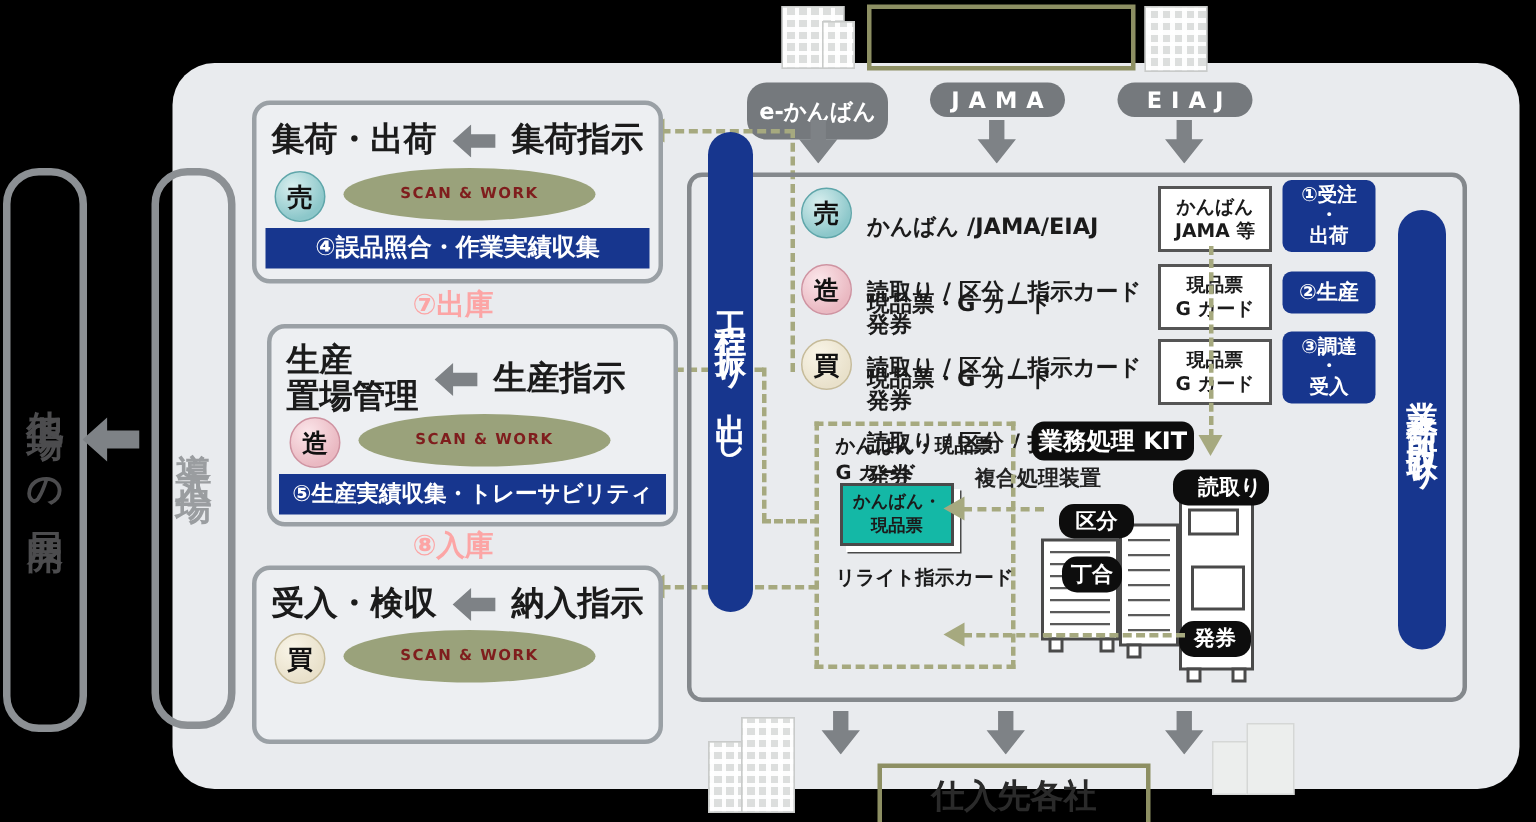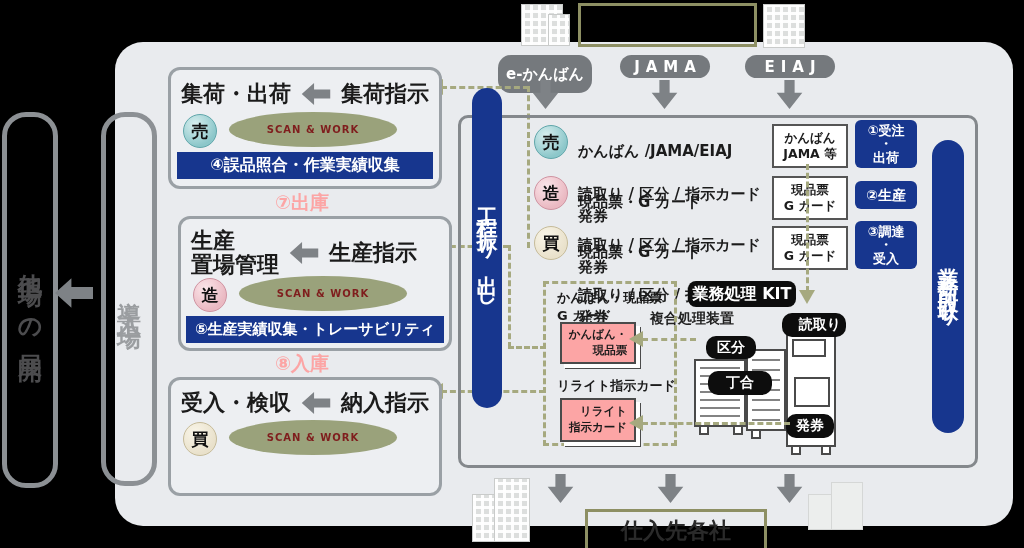--- a/index.html
+++ b/index.html
@@ -35,23 +35,23 @@
          font-size:12.5px;font-weight:bold;text-align:center;white-space:pre-line;line-height:1.3;}
   .bbadge{background:var(--blue);color:#fff;border-radius:6px;display:flex;align-items:center;justify-content:center;
           font-size:13px;font-weight:bold;text-align:center;white-space:pre-line;line-height:1.05;}
   .kbadge{background:#0d0d0d;color:#fff;border-radius:8px;display:flex;align-items:center;justify-content:center;
           font-weight:bold;}
   .dash-h{border-top:3px dashed var(--olive);height:0;}
   .dash-v{border-left:3px dashed var(--olive);width:0;}
   .dash-rect{border:3px dashed var(--olive);}
   .ah-left{width:0;height:0;border:8px solid transparent;border-left:0;border-right:14px solid var(--olive);}
   .ah-down{width:0;height:0;border:8px solid transparent;border-bottom:0;border-top:14px solid var(--olive);}
-  .stack{background:#fca5a5;border:2px solid #4a4a4a;box-shadow:4px 4px 0 #fff,5px 5px 0 #4a4a4a;
+  .stack{background:#14b8a6;border:2px solid #4a4a4a;box-shadow:4px 4px 0 #fff,5px 5px 0 #4a4a4a;
          display:flex;align-items:center;justify-content:center;font-size:11.5px;font-weight:bold;
-         text-align:right;white-space:pre-line;line-height:1.35;}
+         text-align:center;white-space:pre-line;line-height:1.35;}
   .olbox{border:3px solid #8d8f63;}
   .svgarrow{display:block;}
   .svgarrow polygon{fill:var(--arrow);}
   .bldg{background:#dcdedd;border:1px solid #c9cbca;
         background-image:repeating-linear-gradient(90deg,rgba(255,255,255,.95) 0 3px,transparent 3px 8px),
                          repeating-linear-gradient(0deg,rgba(255,255,255,.95) 0 3px,transparent 3px 8px);}
   .bldg.light{background:#eceeed;border-color:#d5d7d6;}
   .dev{font-size:14px;font-weight:bold;color:#222;}
   .grouplabel{font-size:13px;font-weight:bold;white-space:pre-line;line-height:1.35;color:#1b1b1b;}
 </style>
@@ -218,31 +218,29 @@
       <line x1="60" y1="80" x2="88" y2="80"></line>
         <line x1="60" y1="90" x2="88" y2="90"></line>
       <line x1="60" y1="100" x2="88" y2="100"></line>
       <line x1="103" y1="96" x2="137" y2="96"></line>
         <line x1="103" y1="106" x2="137" y2="106"></line>
     </g>
   </svg>
 
   <div class="abs kbadge" style="left: 782px; top: 313px; width: 52px; height: 24px; font-size: 14px; border-radius: 10px; white-space: pre-line; padding-left: 12px;">読取り</div>
   <div class="abs kbadge" style="left: 706px; top: 336px; width: 50px; height: 23px; font-size: 14px; border-radius: 10px; white-space: pre-line;">区分</div>
-  <div class="abs kbadge" style="left: 708px; top: 371px; width: 64px; height: 24px; font-size: 14px; border-radius: 10px; white-space: pre-line;">丁合</div>
+  <div class="abs kbadge" style="left: 708px; top: 371px; width: 40px; height: 24px; font-size: 14px; border-radius: 10px; white-space: pre-line;">丁合</div>
   <div class="abs kbadge" style="left: 786px; top: 414px; width: 48px; height: 24px; font-size: 14px; border-radius: 10px; white-space: pre-line;">発券</div>
 
   <div class="abs dash-rect" style="left:543px;top:281px;width:128px;height:159px;"></div>
   <div class="abs grouplabel" style="left: 557px; top: 289px; white-space: pre-line;">かんばん・現品票
 G カード</div>
   <div class="abs stack" style="left: 560px; top: 322px; width: 72px; height: 38px; white-space: pre-line;">かんばん・
 現品票</div>
   <div class="abs grouplabel" style="left: 557px; top: 377px; white-space: pre-line;">リライト指示カード</div>
-  <div class="abs stack" style="left: 560px; top: 398px; width: 72px; height: 40px; white-space: pre-line;">リライト
-指示カード</div>
 
   <div class="abs dash-h" style="left:642px;top:338px;width:54px;"></div>
   <div class="abs ah-left" style="left:629px;top:331px;"></div>
   <div class="abs dash-h" style="left:642px;top:422px;width:148px;"></div>
   <div class="abs ah-left" style="left:629px;top:415px;"></div>
 
   <svg class="abs svgarrow" style="left:547px;top:474px;" width="27" height="29" viewBox="0 0 30 34">
       <polygon points="9,0 21,0 21,15 30,15 15,34 0,15 9,15"></polygon>
     </svg>
   <svg class="abs svgarrow" style="left:657px;top:474px;" width="27" height="29" viewBox="0 0 30 34">

